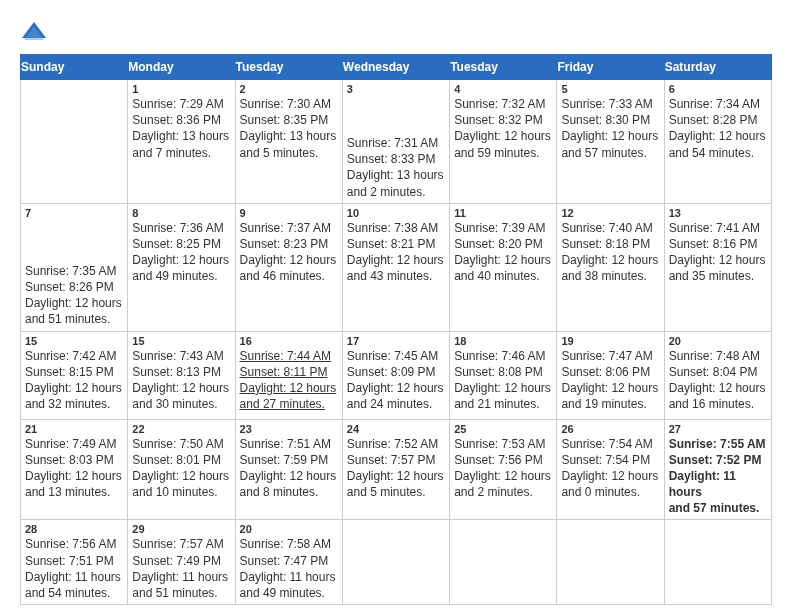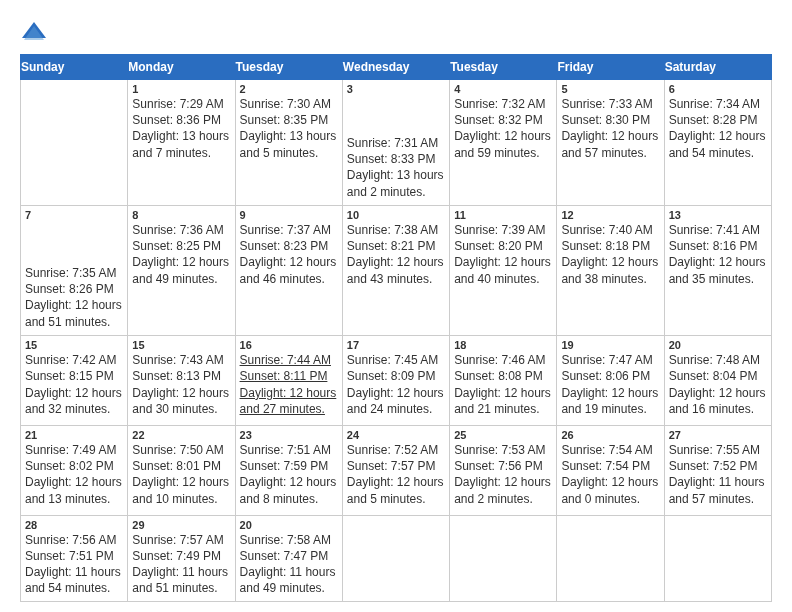--- a/index.html
+++ b/index.html
@@ -286,21 +286,21 @@
             <div class="day-info" style="white-space: pre-line;">Sunrise: 7:48 AM
 Sunset: 8:04 PM
 Daylight: 12 hours
 and 16 minutes.</div>
           </td>
         </tr>
         <tr class="cal-row">
           <td>
             <span class="day-number">21</span>
             <div class="day-info" style="white-space: pre-line;">Sunrise: 7:49 AM
-Sunset: 8:02 PM
+Sunset: 8:03 PM
 Daylight: 12 hours
 and 13 minutes.</div>
           </td>
           <td>
             <span class="day-number">22</span>
             <div class="day-info" style="white-space: pre-line;">Sunrise: 7:50 AM
 Sunset: 8:01 PM
 Daylight: 12 hours
 and 10 minutes.</div>
           </td>
@@ -327,21 +327,21 @@
           </td>
           <td>
             <span class="day-number">26</span>
             <div class="day-info" style="white-space: pre-line;">Sunrise: 7:54 AM
 Sunset: 7:54 PM
 Daylight: 12 hours
 and 0 minutes.</div>
           </td>
           <td>
             <span class="day-number">27</span>
-            <div class="day-info" style="white-space: pre-line;">Sunrise: 7:55 AM
+            <div class="day-info" style="white-space: pre-line; font-weight: bold;">Sunrise: 7:55 AM
 Sunset: 7:52 PM
 Daylight: 11 hours
 and 57 minutes.</div>
           </td>
         </tr>
         <tr class="cal-row-last">
           <td>
             <span class="day-number">28</span>
             <div class="day-info" style="white-space: pre-line;">Sunrise: 7:56 AM
 Sunset: 7:51 PM

